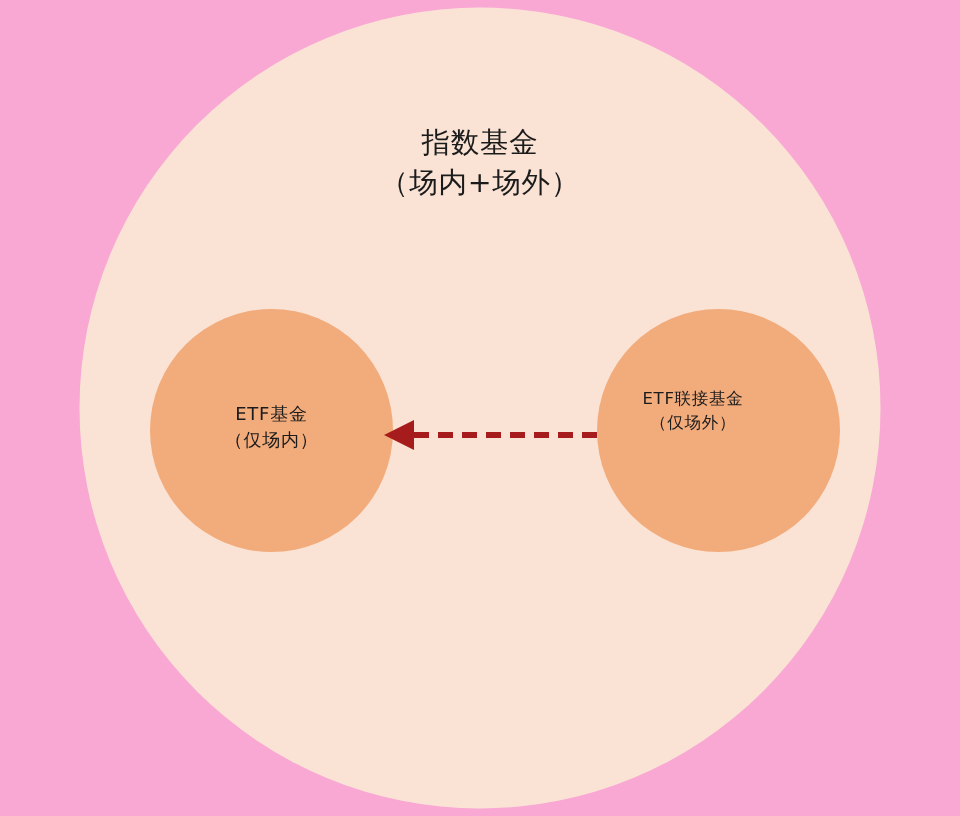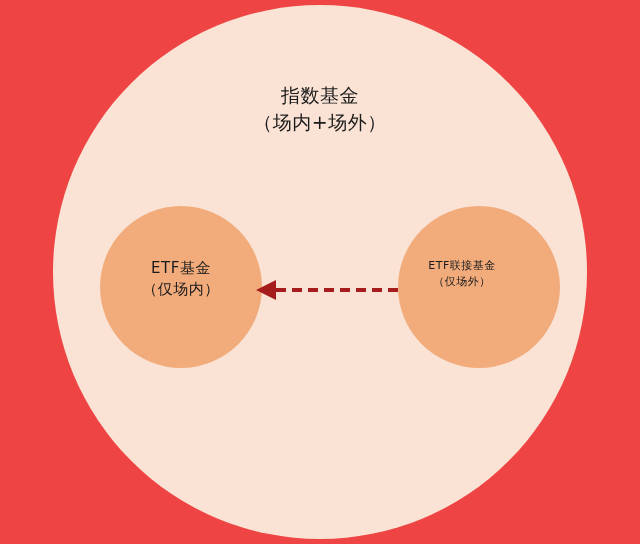--- a/index.html
+++ b/index.html
@@ -11,21 +11,21 @@
     width: 640px;
     height: 544px;
     font-family: "DejaVu Sans", "Liberation Sans", sans-serif;
     overflow: hidden;
   }
 
   #diagram-root {
     position: relative;
     width: 640px;
     height: 544px;
-    background: #ef4444;
+    background: #f9a8d4;
   }
 
   
   .circle {
     position: absolute;
     border-radius: 50%;
   }
 
   #outer-circle {
     left: 53px;
@@ -64,23 +64,23 @@
 
   #outer-label {
     left: 170px;
     top: 82px;
     width: 300px;
     font-size: 19px;
   }
 
   #left-label {
     left: 101px;
-    top: 258px;
+    top: 268px;
     width: 160px;
-    font-size: 15px;
+    font-size: 12px;
   }
 
   #right-label {
     left: 382px;
     top: 258px;
     width: 160px;
     font-size: 11px;
   }
 
   #arrow-label {

